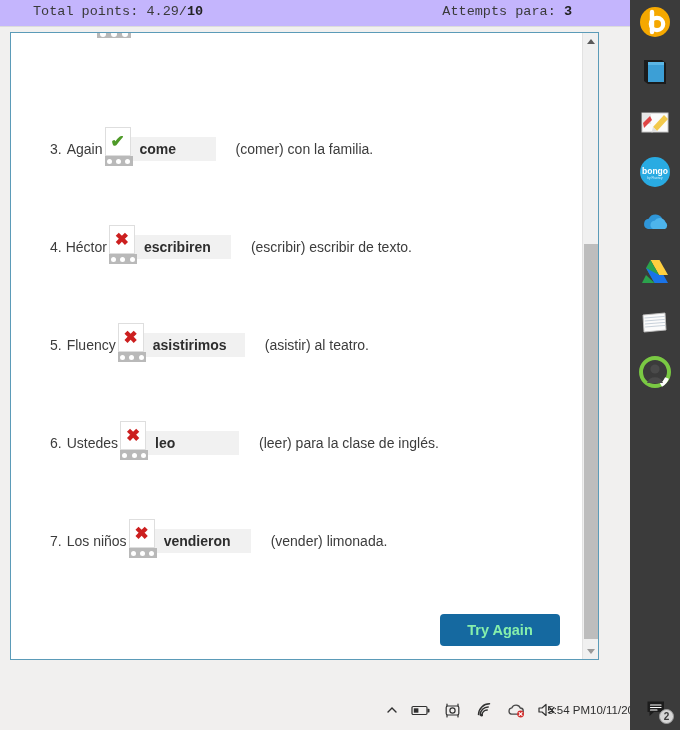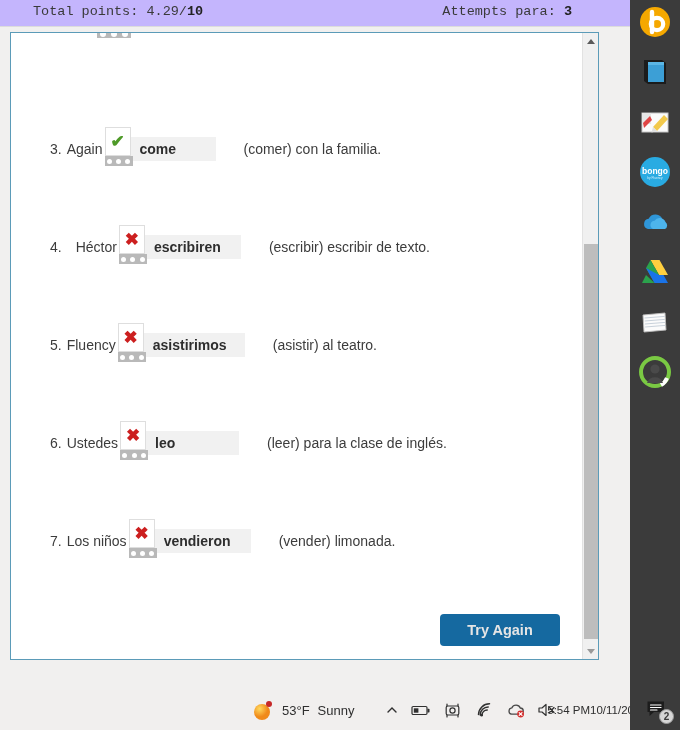--- a/index.html
+++ b/index.html
@@ -166,34 +166,34 @@
   .grip i {
     display: block;
     width: 5px; height: 5px;
     background: #ffffff;
     border-radius: 50%;
   }
 
   .q-tail {
     font-size: 14px;
     color: #3c3c3c;
-    margin-left: 28px;
+    margin-left: 20px;
   }
 
   
   #try-again {
     position: absolute;
     left: 429px;
     top: 581px;
     width: 120px;
     height: 32px;
     background: #1569a0;
     border: none;
     border-radius: 4px;
-    color: #e5e5e5;
+    color: #86efac;
     font-family: "Liberation Sans", sans-serif;
     font-size: 14.5px;
     font-weight: bold;
     cursor: pointer;
   }
 
   
   #vscroll {
     position: absolute;
     right: 0; top: 0;
@@ -349,21 +349,21 @@
                 <i></i>
                 <i></i>
                 <i></i>
               </span>
           </span>
           <span class="q-tail">(comer) con la familia.</span>
         </div>
 
         <div class="qrow" style="top:194px">
           <span class="q-num">4.</span>
-          <span class="q-num" style="margin-left:14px">Héctor</span>
+          <span class="q-num" style="margin-left:4px">Héctor</span>
           <span class="answer" style="width:113px">
             <input class="answer-field" type="text" value="escribiren" style="">
             <span class="marker bad">✖</span>
             <span class="grip">
                 <i></i>
                 <i></i>
                 <i></i>
               </span>
           </span>
           <span class="q-tail">(escribir) escribir de texto.</span>
@@ -423,34 +423,20 @@
           </div>
         <div id="vthumb"></div>
         <div class="sb-arrow down">
             <span></span>
           </div>
       </div>
     </div>
 
     <div id="taskbar">
 
-      <div class="tb" id="weather">
-        <svg width="22" height="22" viewBox="0 0 22 22">
-          <defs>
-            <radialGradient id="sunG" cx="35%" cy="30%">
-              <stop offset="0%" stop-color="#ffd95e"></stop>
-              <stop offset="100%" stop-color="#f08a1a"></stop>
-            </radialGradient>
-          </defs>
-          <circle cx="10" cy="13" r="8" fill="url(#sunG)"></circle>
-          <circle cx="17" cy="5" r="3" fill="#c62828"></circle>
-        </svg>
-        <span class="wtxt">53°F</span>
-        <span class="wtxt">Sunny</span>
-      </div>
 
       <div class="tb" id="tb-chevron">
         <svg width="14" height="14" viewBox="0 0 14 14">
           <path d="M3 9 L7 5 L11 9" stroke="#303030" stroke-width="1.4" fill="none" stroke-linecap="round"></path>
         </svg>
       </div>
 
       <div class="tb" id="tb-battery">
         <svg width="20" height="14" viewBox="0 0 20 14">
           <rect x="1" y="3.5" width="15" height="8" rx="1.2" stroke="#303030" stroke-width="1.2" fill="none"></rect>

